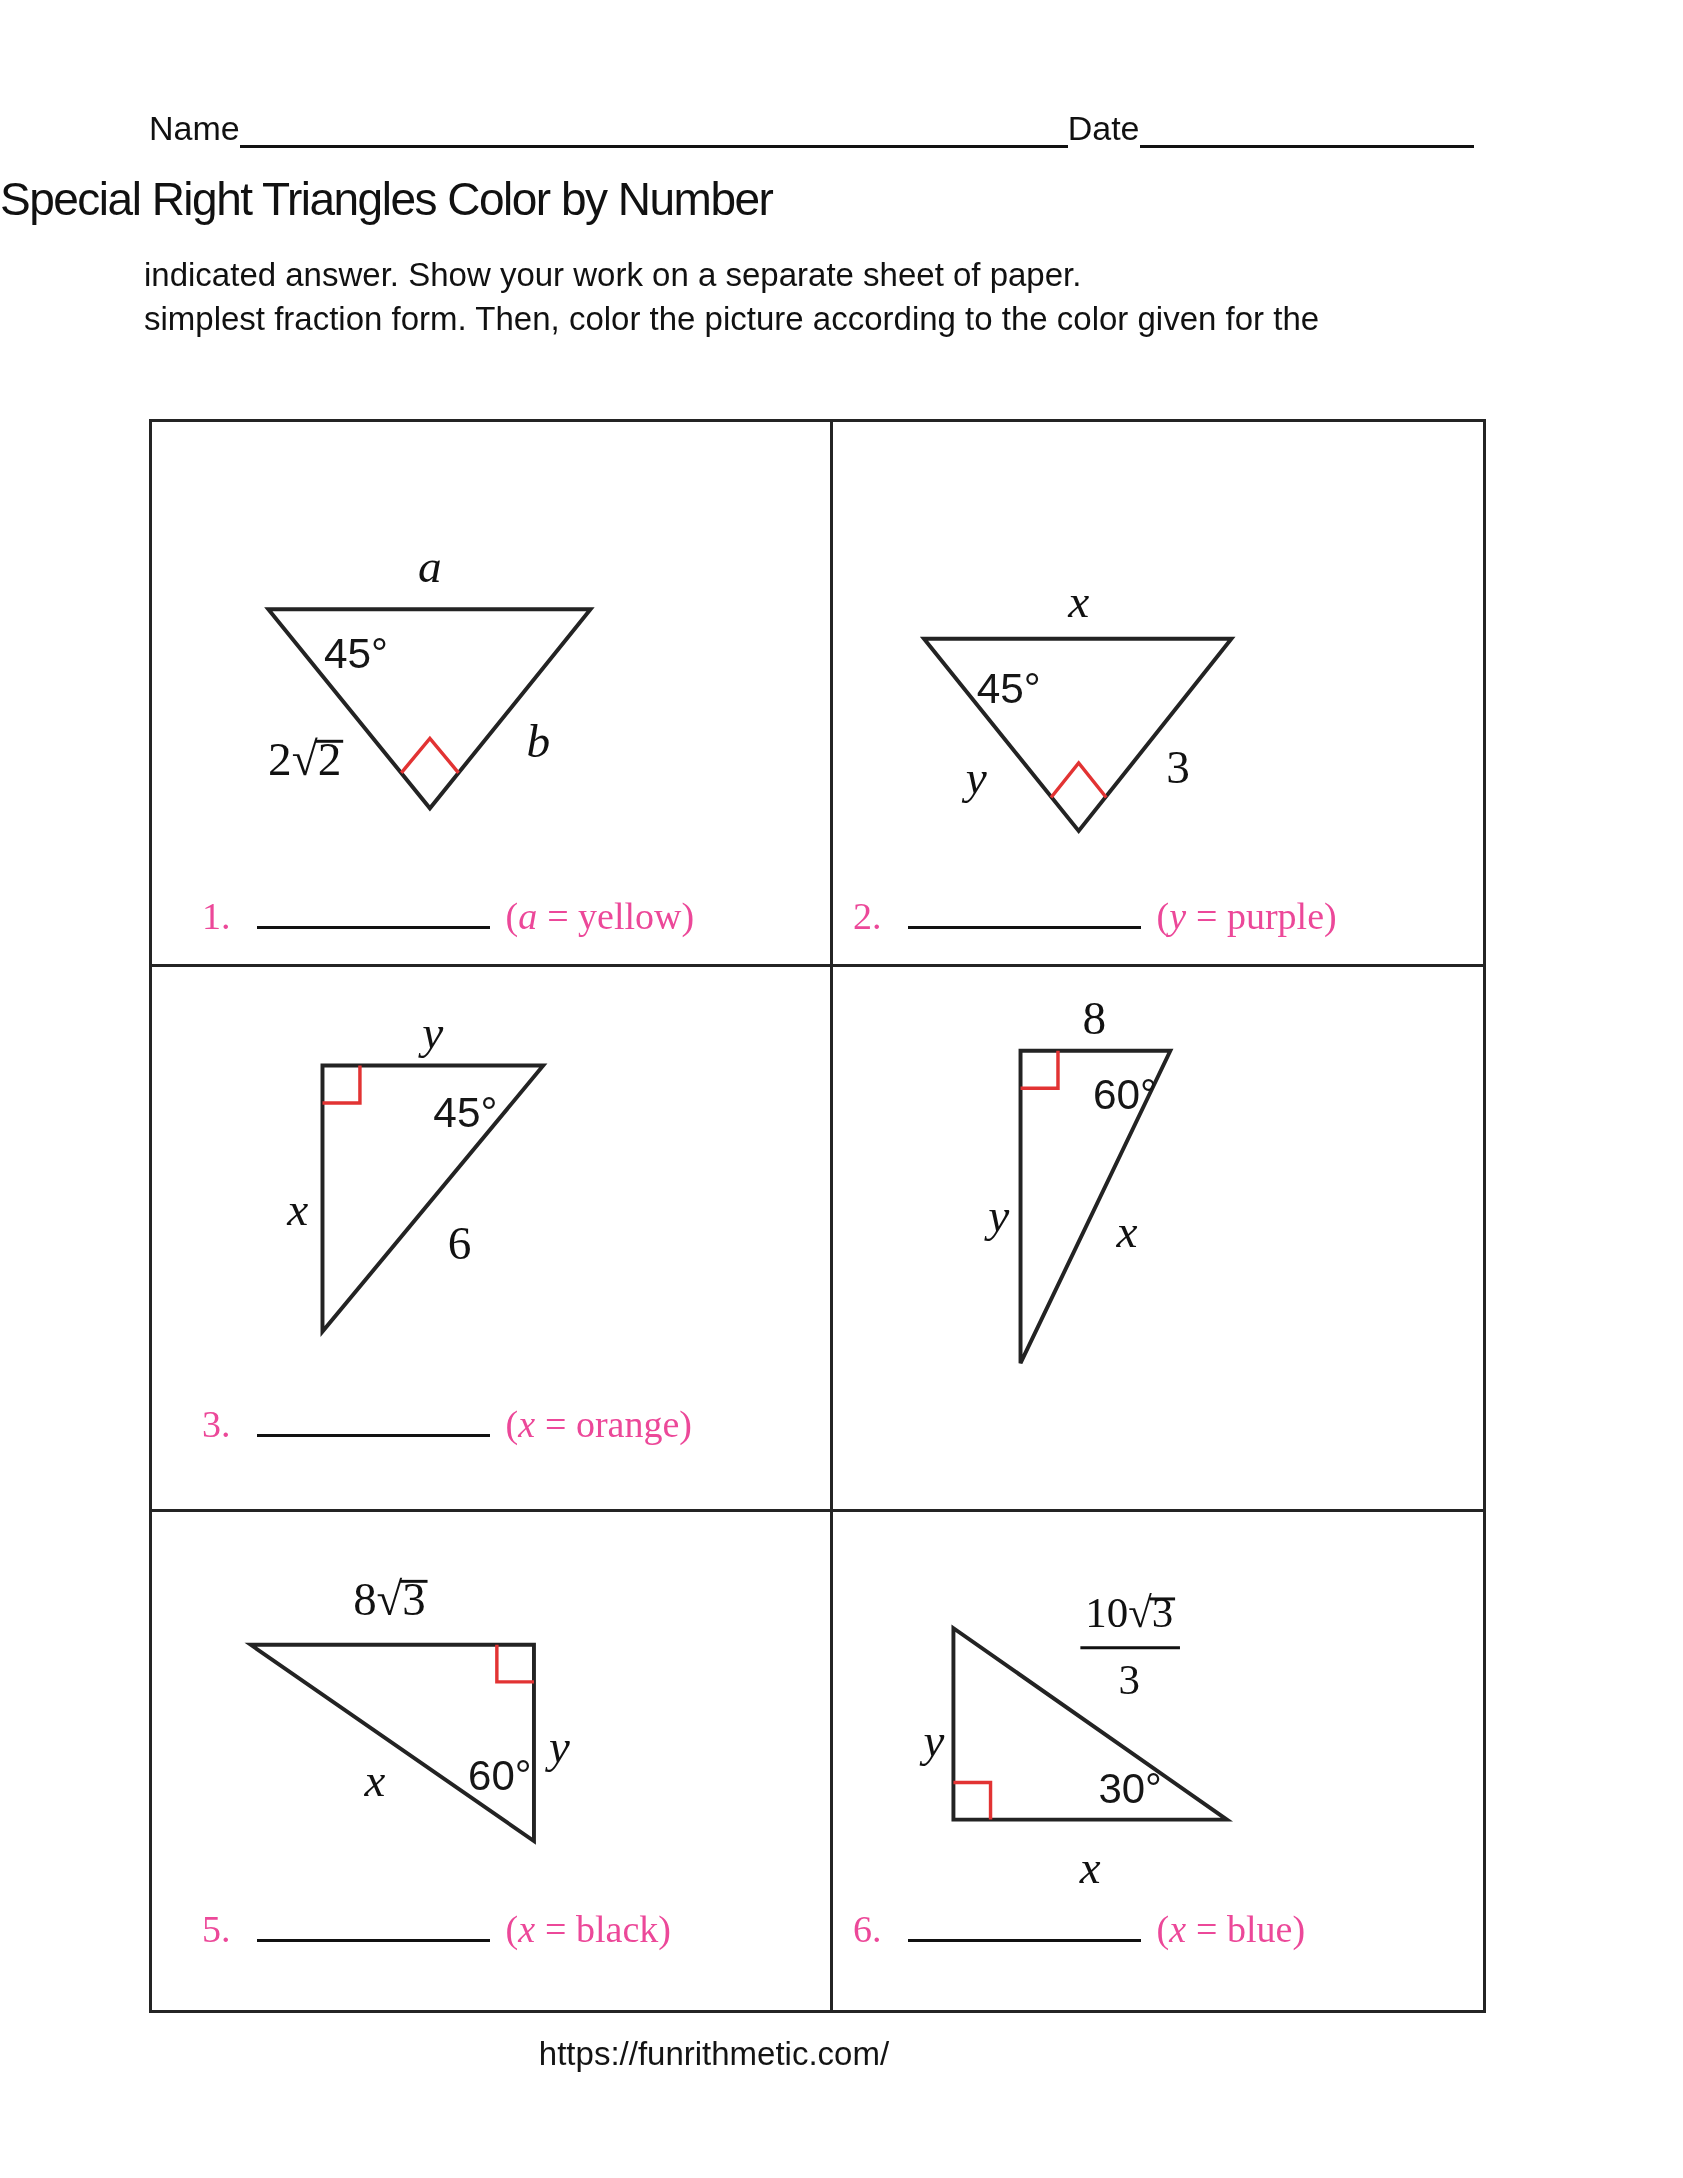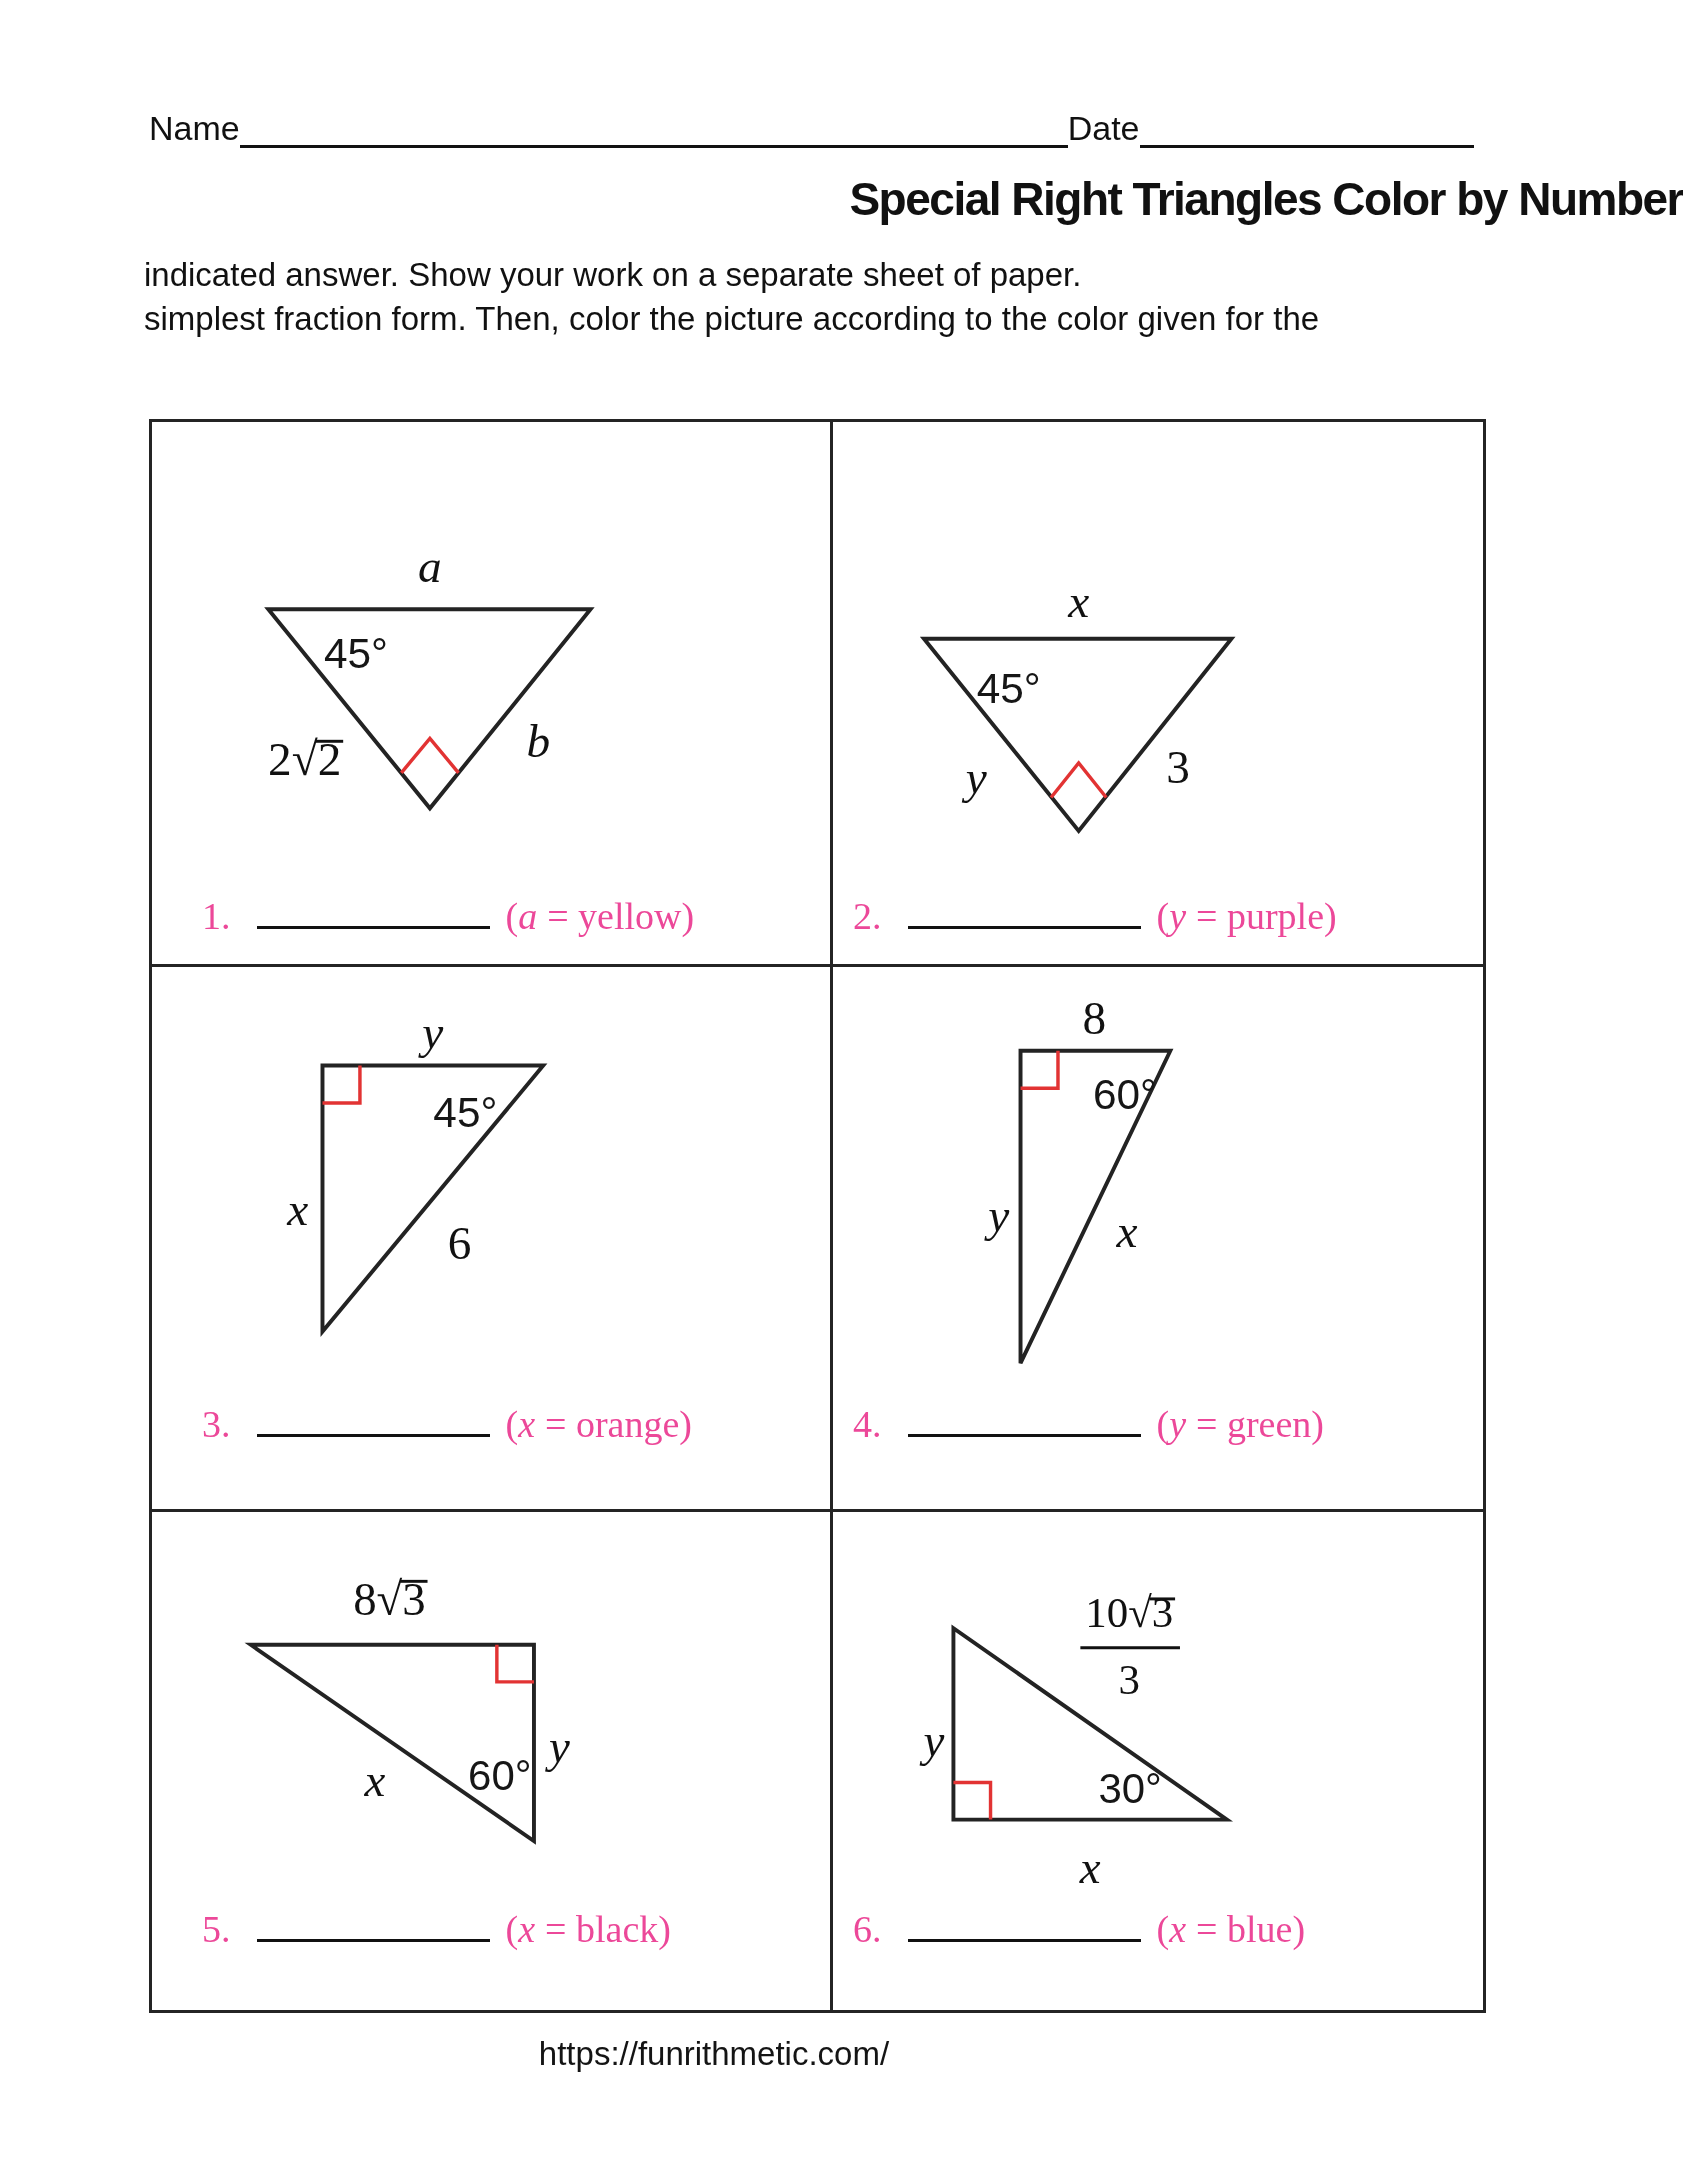--- a/index.html
+++ b/index.html
@@ -11,22 +11,22 @@
   .header-row{
     position:absolute;left:149px;top:107px;width:1325px;
     display:flex;align-items:flex-end;font-size:34px;
   }
   .hdr-label{white-space:nowrap;}
   .fill-line{border-bottom:3px solid #111;height:38px;}
   .name-fill{width:828px;}
   .date-fill{flex:1;}
   
   .title{
-    position:absolute;left:0;top:172px;width:1683px;text-align:right;
-    font-size:46px;font-weight:700;letter-spacing:-1.5px;
+    position:absolute;left:0;top:172px;width:1683px;text-align:left;
+    font-size:46px;font-weight:400;letter-spacing:-1.5px;
   }
   
   .directions{
     position:absolute;left:144px;top:253px;width:1406px;
     font-size:33px;line-height:44px;
   }
   .directions .dir-line{white-space:nowrap;}
   .dir-bold{font-weight:700;}
   
   .grid{
@@ -132,23 +132,20 @@
 
     <div class="cell c2 r2">
       <svg viewBox="0 0 659 550">
         <polygon class="tri" points="190,85 342,85 190,402"></polygon>
         <polyline class="ra" points="228,85 228,123 190,123"></polyline>
         <text class="lab" x="265" y="68" text-anchor="middle">8</text>
         <text class="ang" x="296" y="144" text-anchor="middle">60°</text>
         <text class="lab var" x="168" y="268" text-anchor="middle">y</text>
         <text class="lab var" x="298" y="284" text-anchor="middle">x</text>
       </svg>
-      <div class="answer">
-        <span class="ans-num">4.</span><span class="blank"></span><span>(</span><span class="ans-var">y</span><span>= green)</span>
-      </div>
     </div>
 
     <div class="cell c1 r3">
       <svg viewBox="0 0 688 510">
         <polygon class="tri" points="98,136 388,136 388,337"></polygon>
         <polyline class="ra" points="350,136 350,174 388,174"></polyline>
         <text class="lab" x="240" y="105" text-anchor="middle">8√3</text>
         <line class="vinc" x1="251" y1="71" x2="279" y2="71"></line>
         <text class="lab var" x="225" y="291" text-anchor="middle">x</text>
         <text class="ang" x="353" y="285" text-anchor="middle">60°</text>

